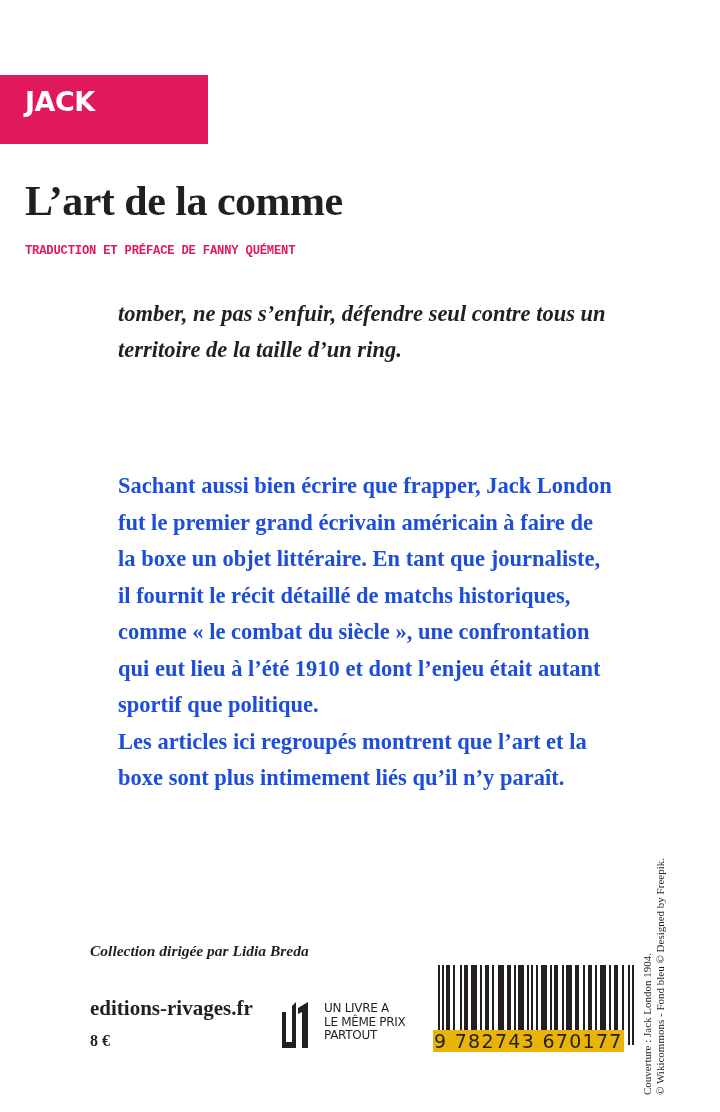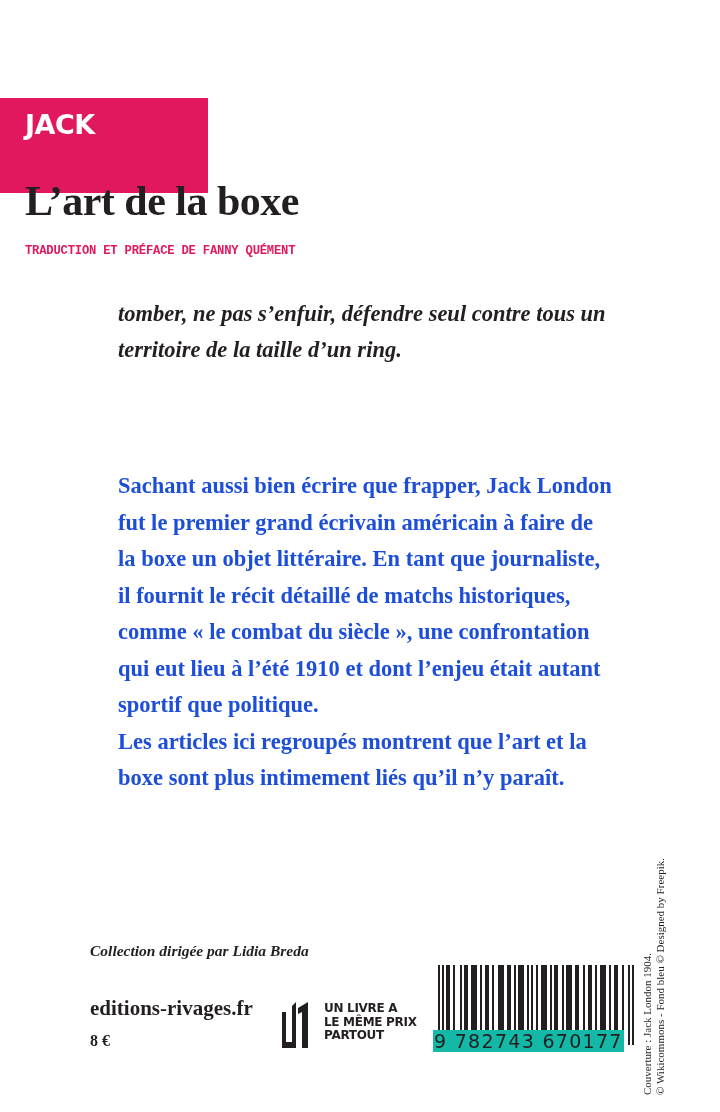--- a/index.html
+++ b/index.html
@@ -1,43 +1,43 @@
 <!DOCTYPE html>
 <html><head>
 <meta charset="utf-8">
 <style>
   html, body { margin:0; padding:0; background:#ffffff; }
   body { width:720px; height:1112px; position:relative; overflow:hidden; color:#231f20; }
-  .author-box { position:absolute; left:0; top:75px; width:208px; height:95px; background:#e2185f;margin-top:23px; }
+  .author-box { position:absolute; left:0; top:75px; width:208px; height:69px; background:#e2185f; }
   .author-line { position:absolute; left:25px; font-family:"DejaVu Sans", sans-serif; font-weight:bold; color:#ffffff; font-size:27px; letter-spacing:-0.5px; line-height:1; }
   .author-line.l1 { top:13px; }
   .author-line.l2 { top:53px; }
   .title { position:absolute; left:25px; top:180px; font-family:"Liberation Serif", serif; font-weight:bold; font-size:42px; letter-spacing:-0.5px; color:#231f20; line-height:1; white-space:nowrap; }
   .translator { position:absolute; left:25px; top:244px; font-family:Liberation Mono, monospace; font-weight:bold; font-size:12.2px; color:#e2185f; letter-spacing:-0.2px; white-space:nowrap; }
   .quote { position:absolute; left:118px; top:296px; width:600px; font-family:"Liberation Serif", serif; font-style:italic; font-weight:bold; font-size:22.5px; line-height:36px; color:#231f20; }
   .quote div, .body-text div { white-space:nowrap; }
   .body-text { position:absolute; left:118px; top:468px; width:600px; font-family:"Liberation Serif", serif; font-weight:bold; font-size:22.5px; line-height:36.5px; color:#1d4ed8; }
   .collection { position:absolute; left:90px; top:942px; font-family:"Liberation Serif", serif; font-style:italic; font-weight:bold; font-size:15.5px; color:#231f20; white-space:nowrap; }
   .website { position:absolute; left:90px; top:996px; font-family:"Liberation Serif", serif; font-weight:bold; font-size:21px; color:#231f20; white-space:nowrap; }
   .price { position:absolute; left:90px; top:1032px; font-family:"Liberation Serif", serif; font-weight:bold; font-size:16px; color:#231f20; white-space:nowrap; }
   .prix-logo { position:absolute; left:282px; top:1002px; width:26px; height:46px; }
-  .prix-text { position:absolute; left:324px; top:1002px; font-family:"DejaVu Sans", sans-serif; font-weight:bold; font-size:12px; line-height:13.5px; color:#231f20; letter-spacing:-0.3px; }
+  .prix-text { position:absolute; left:324px; top:1002px; font-family:"DejaVu Sans", sans-serif; font-weight:normal; font-size:12px; line-height:13.5px; color:#231f20; letter-spacing:-0.3px; }
   .prix-text div { white-space:nowrap; }
   .barcode { position:absolute; left:438px; top:965px; width:196px; height:80px; }
-  .barcode-digits { position:absolute; left:433px; top:1030px; font-family:"DejaVu Sans", sans-serif; font-size:19px; color:#231f20; letter-spacing:1.3px; white-space:nowrap; background:#14b8a6; padding:0 1px; }
+  .barcode-digits { position:absolute; left:433px; top:1030px; font-family:"DejaVu Sans", sans-serif; font-size:19px; color:#231f20; letter-spacing:1.3px; white-space:nowrap; background:#eab308; padding:0 1px; }
   .credits { position:absolute; left:641px; top:1095px; transform-origin:0 0; transform:rotate(-90deg); font-family:"Liberation Serif", serif; font-size:11px; line-height:13px; color:#231f20; white-space:nowrap; }
 </style>
 </head>
 <body>
 
 <div class="author-box">
   <div class="author-line l1">JACK</div>
 </div>
 
-<div class="title">L’art de la boxe</div>
+<div class="title">L’art de la comme</div>
 <div class="translator">TRADUCTION ET PRÉFACE DE FANNY QUÉMENT</div>
 
 <div class="quote">
   <div>tomber, ne pas s’enfuir, défendre seul contre tous un</div>
   <div>territoire de la taille d’un ring.</div>
 </div>
 
 <div class="body-text">
   <div>Sachant aussi bien écrire que frapper, Jack London</div>
   <div>fut le premier grand écrivain américain à faire de</div>

